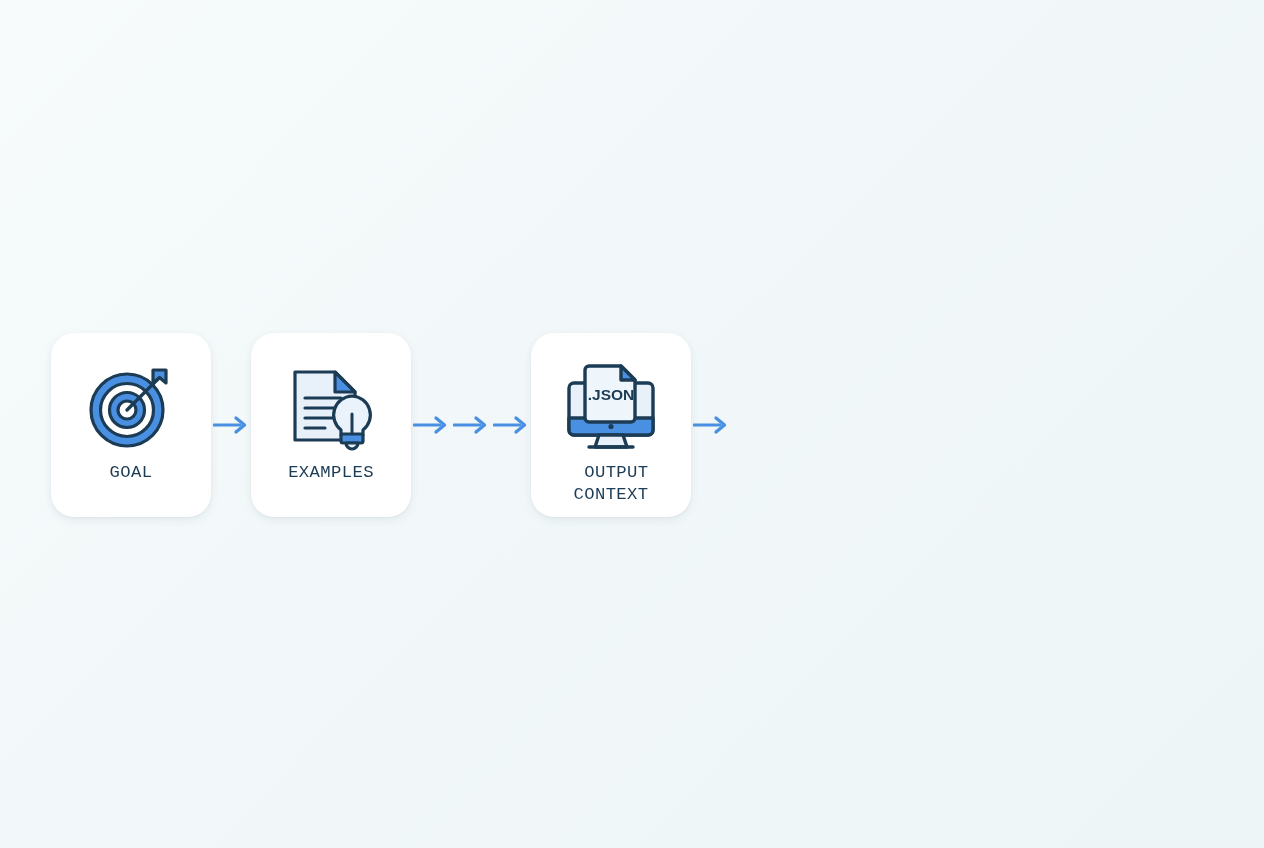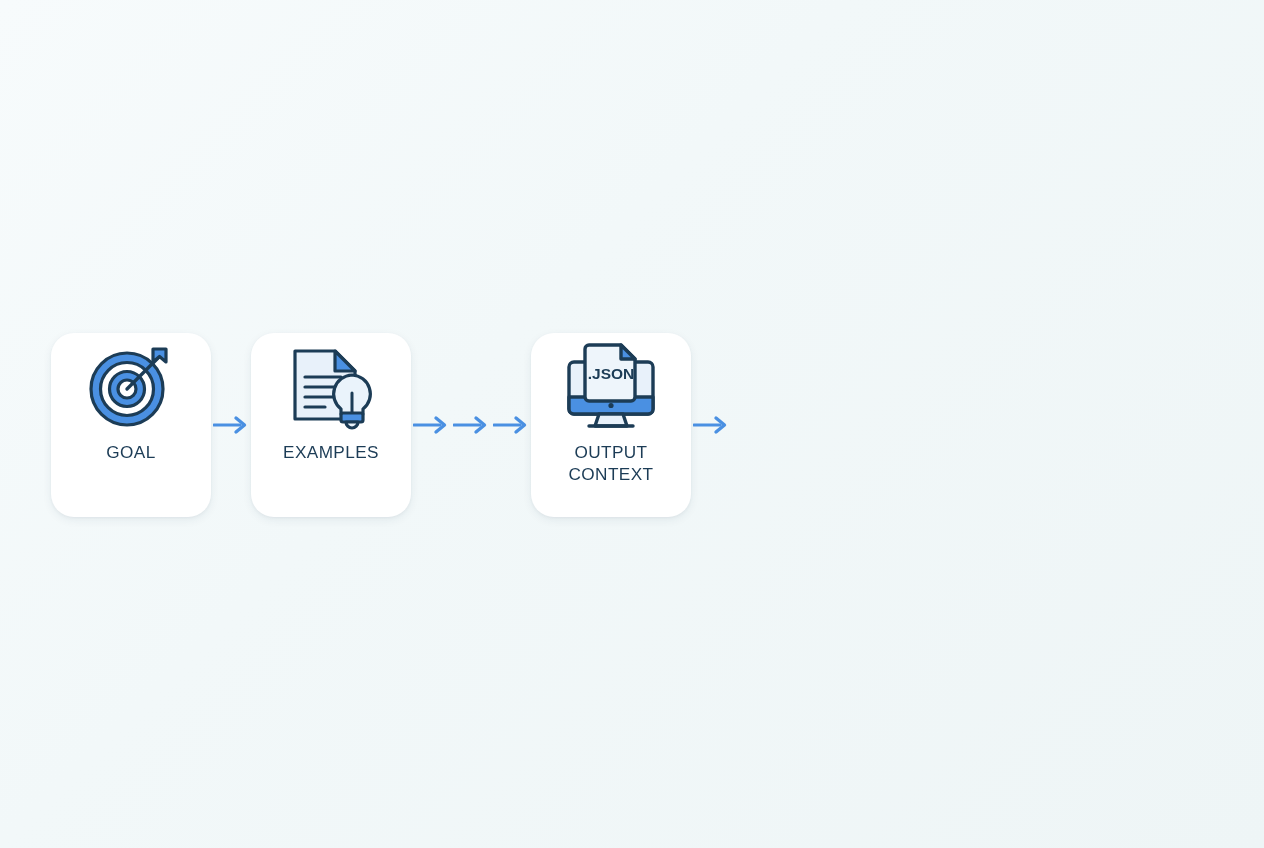--- a/index.html
+++ b/index.html
@@ -38,39 +38,41 @@
     height: 184px;
     flex: 0 0 160px;
     background: #ffffff;
     border-radius: 23px;
     box-shadow: 0 3px 10px rgba(30, 58, 82, 0.07), 0 1px 3px rgba(30, 58, 82, 0.05);
     display: flex;
     flex-direction: column;
     align-items: center;
     justify-content: flex-start;
     box-sizing: border-box;
+    padding-top: 21px;
   }
 
   .icon-box {
     width: 104px;
     height: 104px;
     display: flex;
     align-items: center;
     justify-content: center;
   }
 
   .card-label {
     margin-top: 4px;
     font-size: 17.2px;
     letter-spacing: 0.4px;
     color: #1c3c56;
-    text-align: center;
+    text-align: right;
     line-height: 22px;
     white-space: pre-line;
     font-weight: 400;
+    font-family: Liberation Mono, monospace;
   }
 
   .arrow {
     flex: 0 0 40px;
     width: 40px;
     height: 184px;
     display: flex;
     align-items: center;
     justify-content: center;
   }

